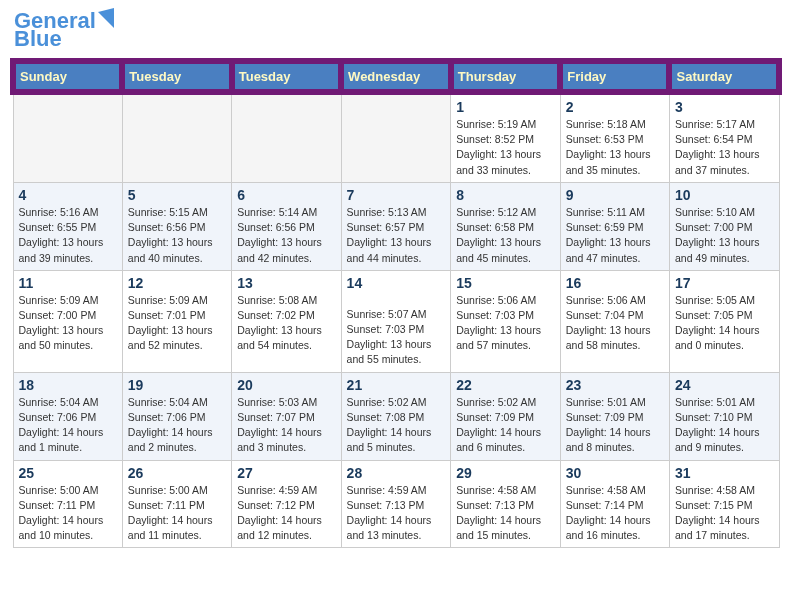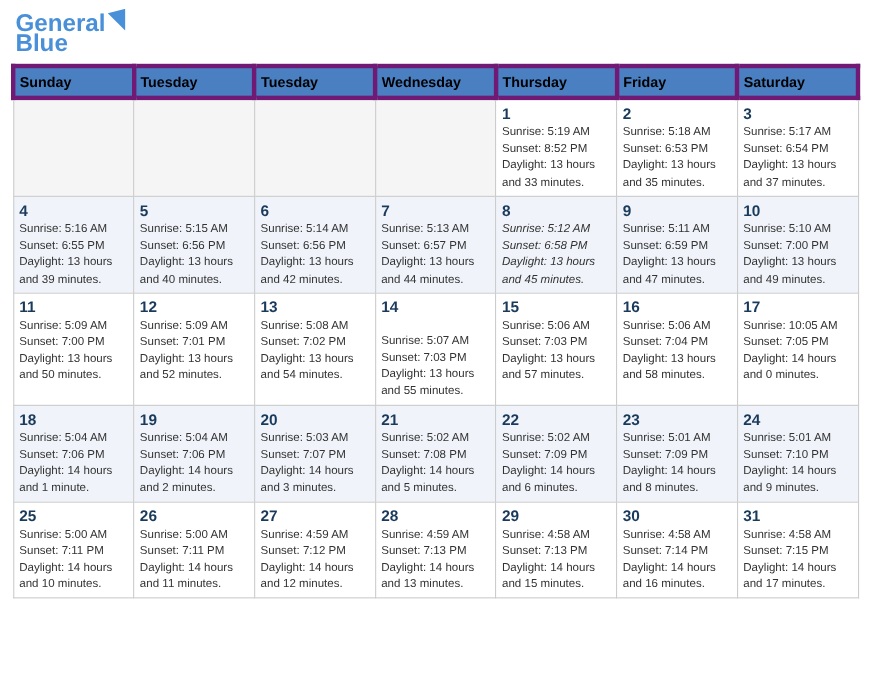--- a/index.html
+++ b/index.html
@@ -49,26 +49,26 @@
       font-size: 15px;
       color: #1a3a5c;
     }
     .calendar {
       width: 100%;
       border-collapse: collapse;
       border: 1px solid #ccc;
     }
     .calendar th {
       background-color: #4a7fc1;
-      color: #000000;
+      color: #fef9c3;
       font-size: 13px;
       font-weight: bold;
       padding: 5px 4px;
       text-align: left;
-      border: 4px solid #701a75;
+      border: 6px solid #701a75;
     }
     .calendar td {
       border: 1px solid #ccc;
       vertical-align: top;
       padding: 4px 5px;
       width: 110px;
       min-height: 80px;
       background: #fff;
       font-size: 11px;
       color: #222;
@@ -180,21 +180,21 @@
         </td>
         <td>
           <div class="day-number">7</div>
           <div class="day-info" style="white-space: pre-line;">Sunrise: 5:13 AM
 Sunset: 6:57 PM
 Daylight: 13 hours
 and 44 minutes.</div>
         </td>
         <td>
           <div class="day-number">8</div>
-          <div class="day-info" style="white-space: pre-line; font-style: italic;">Sunrise: 5:12 AM
+          <div class="day-info" style="white-space: pre-line;">Sunrise: 5:12 AM
 Sunset: 6:58 PM
 Daylight: 13 hours
 and 45 minutes.</div>
         </td>
         <td>
           <div class="day-number">9</div>
           <div class="day-info" style="white-space: pre-line;">Sunrise: 5:11 AM
 Sunset: 6:59 PM
 Daylight: 13 hours
 and 47 minutes.</div>
@@ -245,21 +245,21 @@
         </td>
         <td>
           <div class="day-number">16</div>
           <div class="day-info" style="white-space: pre-line;">Sunrise: 5:06 AM
 Sunset: 7:04 PM
 Daylight: 13 hours
 and 58 minutes.</div>
         </td>
         <td>
           <div class="day-number">17</div>
-          <div class="day-info" style="white-space: pre-line;">Sunrise: 10:05 AM
+          <div class="day-info" style="white-space: pre-line;">Sunrise: 5:05 AM
 Sunset: 7:05 PM
 Daylight: 14 hours
 and 0 minutes.</div>
         </td>
       </tr>
       <tr class="row-even">
         <td>
           <div class="day-number">18</div>
           <div class="day-info" style="white-space: pre-line;">Sunrise: 5:04 AM
 Sunset: 7:06 PM

